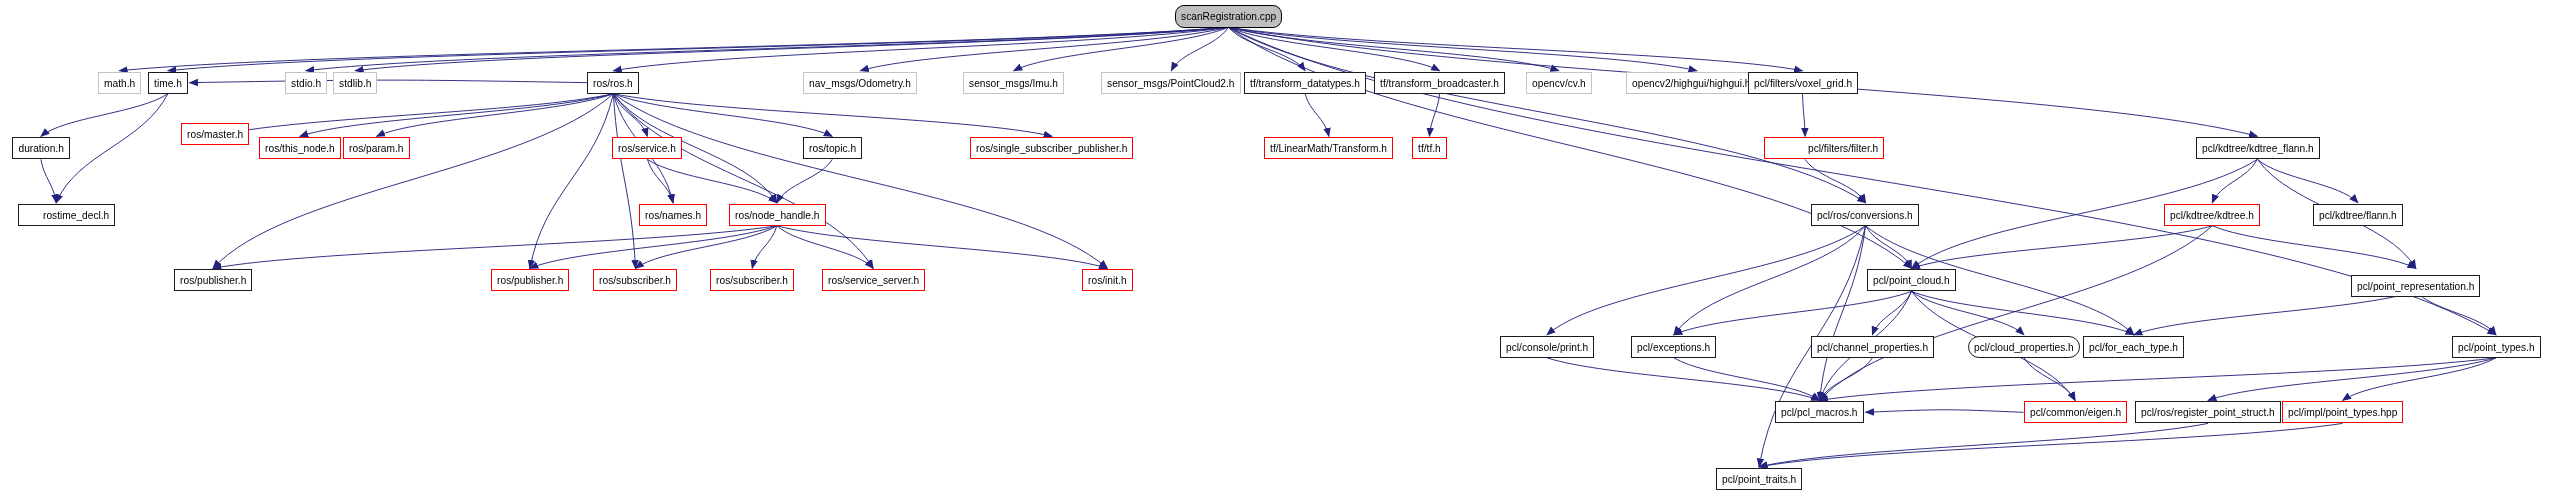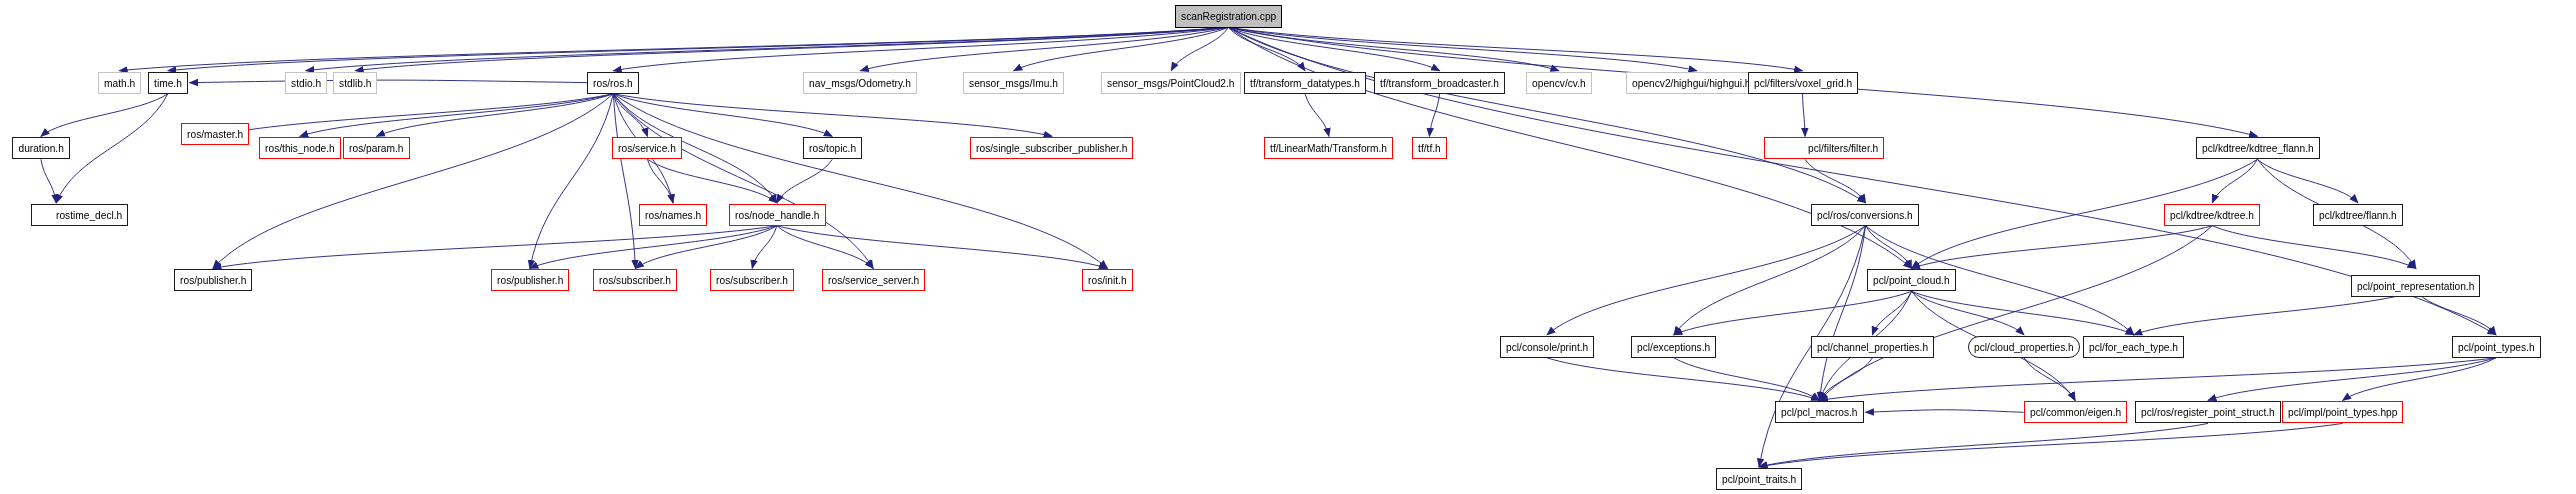--- a/index.html
+++ b/index.html
@@ -113,21 +113,21 @@
         <path d="M2836,342 C2763.18,364.95 2564.58,370.05 2505,393" fill="none" stroke="#23237d" stroke-width="1.1" marker-end="url(#arrow)"></path>
         <path d="M2930,420 C2755.32,442.5 2278.92,447.5 2136,470" fill="none" stroke="#23237d" stroke-width="1.1" marker-end="url(#arrow)"></path>
         <path d="M2930,420 C2855.64,442.5 2652.84,447.5 2592,470" fill="none" stroke="#23237d" stroke-width="1.1" marker-end="url(#arrow)"></path>
         <path d="M2930,420 C2890.4,442.5 2782.4,447.5 2750,470" fill="none" stroke="#23237d" stroke-width="1.1" marker-end="url(#arrow)"></path>
         <path d="M2375.5,484 C2282.75,480 2282.75,480 2190,484" fill="none" stroke="#23237d" stroke-width="1.1" marker-end="url(#arrow)"></path>
         <path d="M2592,497 C2476.06,519.95 2159.86,525.05 2065,548" fill="none" stroke="#23237d" stroke-width="1.1" marker-end="url(#arrow)"></path>
         <path d="M2750,497 C2599.3,519.95 2188.3,525.05 2065,548" fill="none" stroke="#23237d" stroke-width="1.1" marker-end="url(#arrow)"></path>
       </g>
   </svg>
   <div id="nodes-layer">
-      <div class="node root" style="top: 5.1px; left: 1175px;">scanRegistration.cpp</div>
+      <div class="node root" style="top: 5.1px; left: 1175px; border-radius: 9px;">scanRegistration.cpp</div>
       <div class="node plain" style="top: 72px; left: 98px;">math.h</div>
       <div class="node linked" style="top: 72px; left: 148px;">time.h</div>
       <div class="node plain" style="top: 72px; left: 285px;">stdio.h</div>
       <div class="node plain" style="top: 72px; left: 333px;">stdlib.h</div>
       <div class="node linked" style="top: 72px; left: 587px;">ros/ros.h</div>
       <div class="node plain" style="top: 72px; left: 803px;">nav_msgs/Odometry.h</div>
       <div class="node plain" style="top: 72px; left: 963px;">sensor_msgs/Imu.h</div>
       <div class="node plain" style="top: 72px; left: 1101px;">sensor_msgs/PointCloud2.h</div>
       <div class="node linked" style="top: 72px; left: 1244px;">tf/transform_datatypes.h</div>
       <div class="node linked" style="top: 72px; left: 1374px;">tf/transform_broadcaster.h</div>
@@ -138,21 +138,21 @@
       <div class="node trunc" style="top: 123px; left: 181px;">ros/master.h</div>
       <div class="node trunc" style="top: 137px; left: 259px;">ros/this_node.h</div>
       <div class="node trunc" style="top: 137px; left: 343px;">ros/param.h</div>
       <div class="node trunc" style="top: 137px; left: 612px;">ros/service.h</div>
       <div class="node linked" style="top: 137px; left: 803px;">ros/topic.h</div>
       <div class="node trunc" style="top: 137px; left: 970px;">ros/single_subscriber_publisher.h</div>
       <div class="node trunc" style="top: 137px; left: 1264px;">tf/LinearMath/Transform.h</div>
       <div class="node trunc" style="top: 137px; left: 1412px;">tf/tf.h</div>
       <div class="node trunc" style="top: 137px; left: 1764px; padding-left: 43px;">pcl/filters/filter.h</div>
       <div class="node linked" style="top: 137px; left: 2196px;">pcl/kdtree/kdtree_flann.h</div>
-      <div class="node linked" style="top: 204px; left: 31px; padding-left: 24px;">rostime_decl.h</div>
+      <div class="node linked" style="top: 204px; left: 18px; padding-left: 24px;">rostime_decl.h</div>
       <div class="node trunc" style="top: 204px; left: 639px;">ros/names.h</div>
       <div class="node trunc" style="top: 204px; left: 729px;">ros/node_handle.h</div>
       <div class="node linked" style="top: 204px; left: 1811px;">pcl/ros/conversions.h</div>
       <div class="node trunc" style="top: 204px; left: 2164px;">pcl/kdtree/kdtree.h</div>
       <div class="node linked" style="top: 204px; left: 2313px;">pcl/kdtree/flann.h</div>
       <div class="node linked" style="top: 269px; left: 174px;">ros/publisher.h</div>
       <div class="node trunc" style="top: 269px; left: 491px;">ros/publisher.h</div>
       <div class="node trunc" style="top: 269px; left: 593px;">ros/subscriber.h</div>
       <div class="node trunc" style="top: 269px; left: 710px;">ros/subscriber.h</div>
       <div class="node trunc" style="top: 269px; left: 822px;">ros/service_server.h</div>

